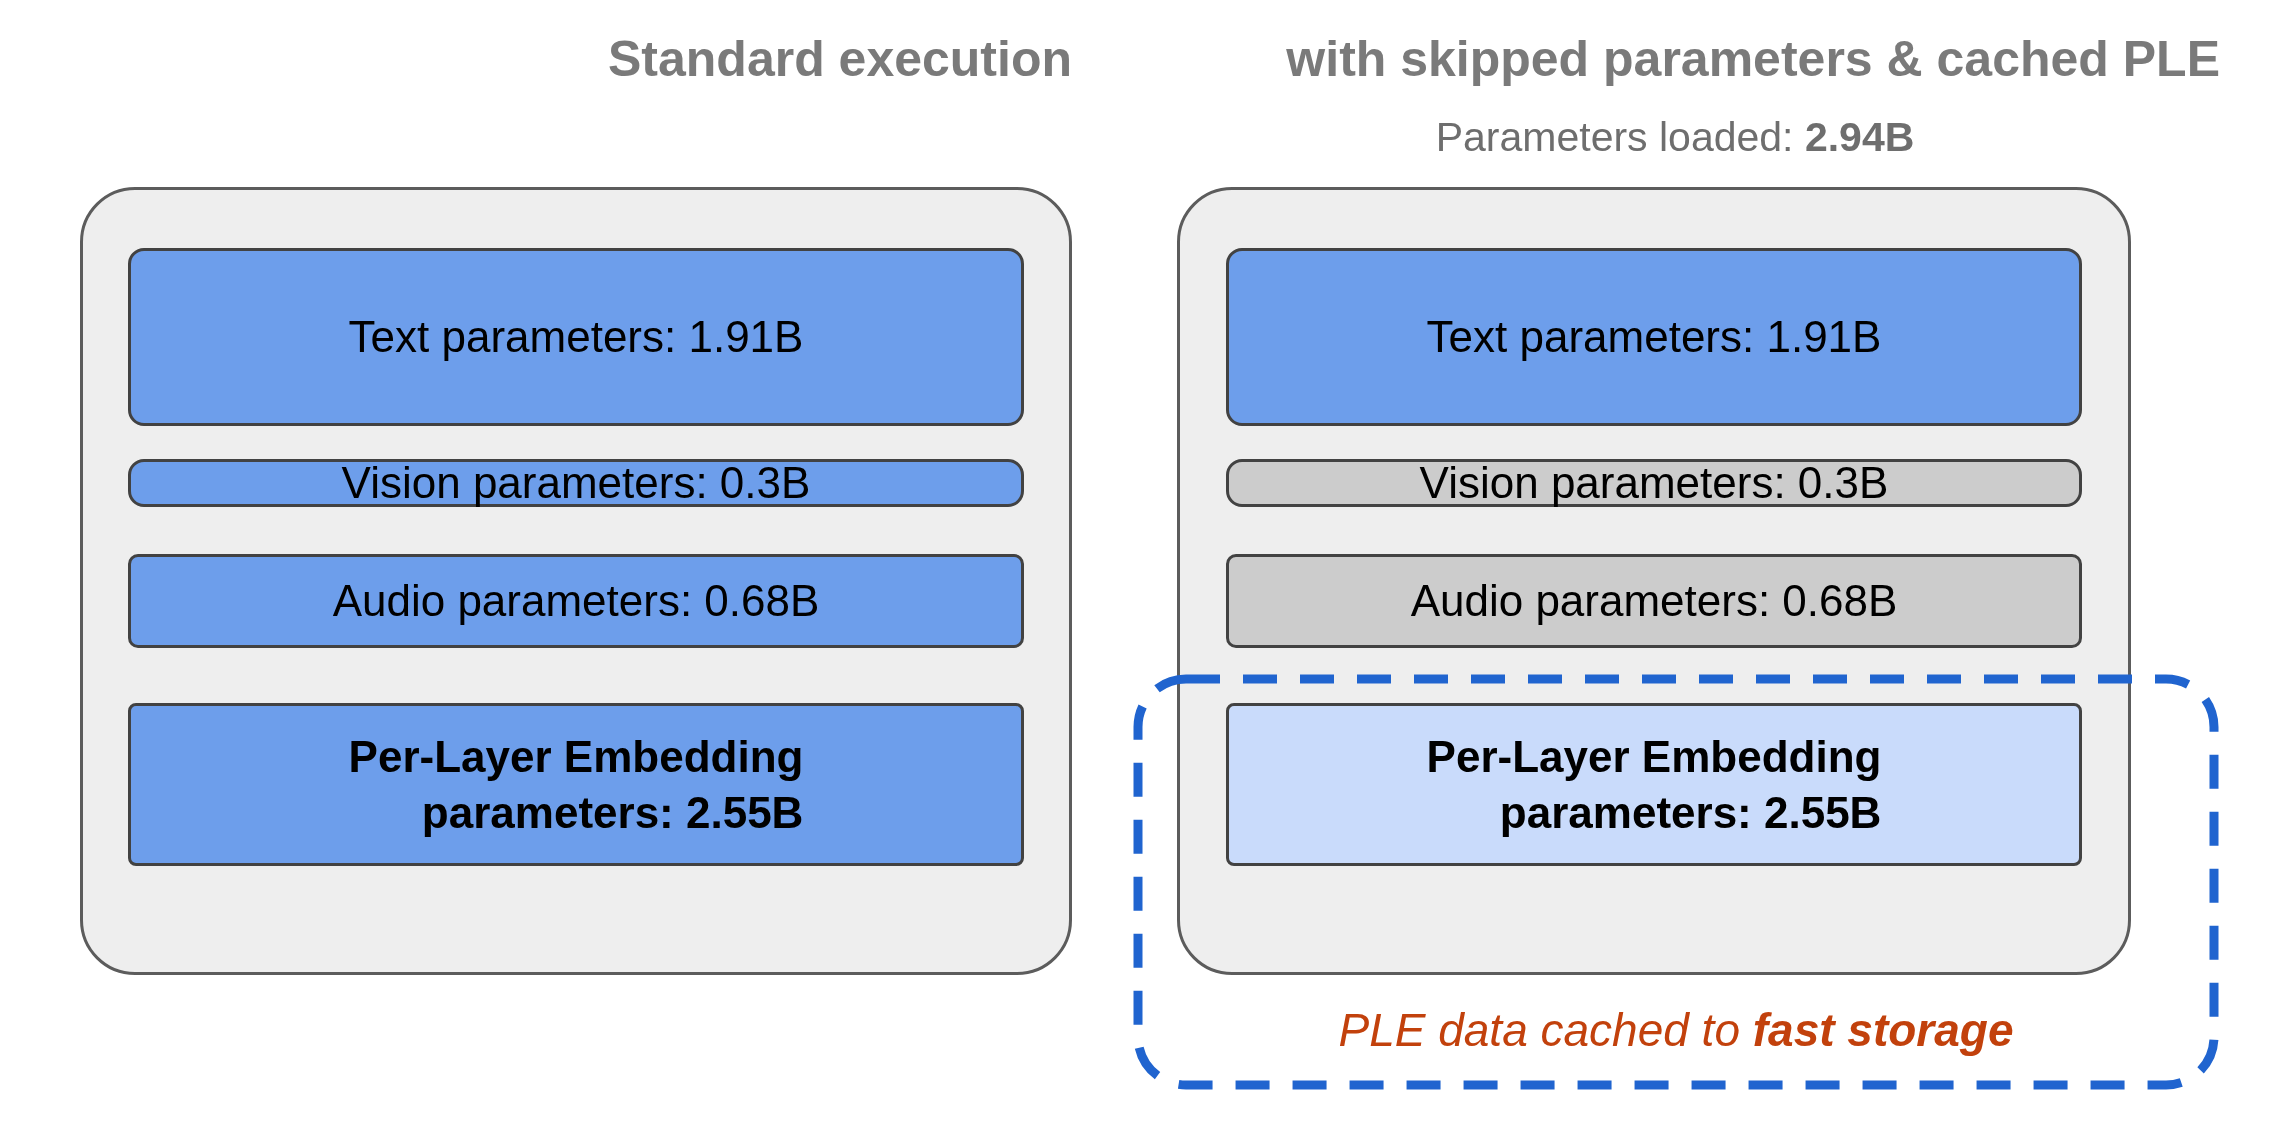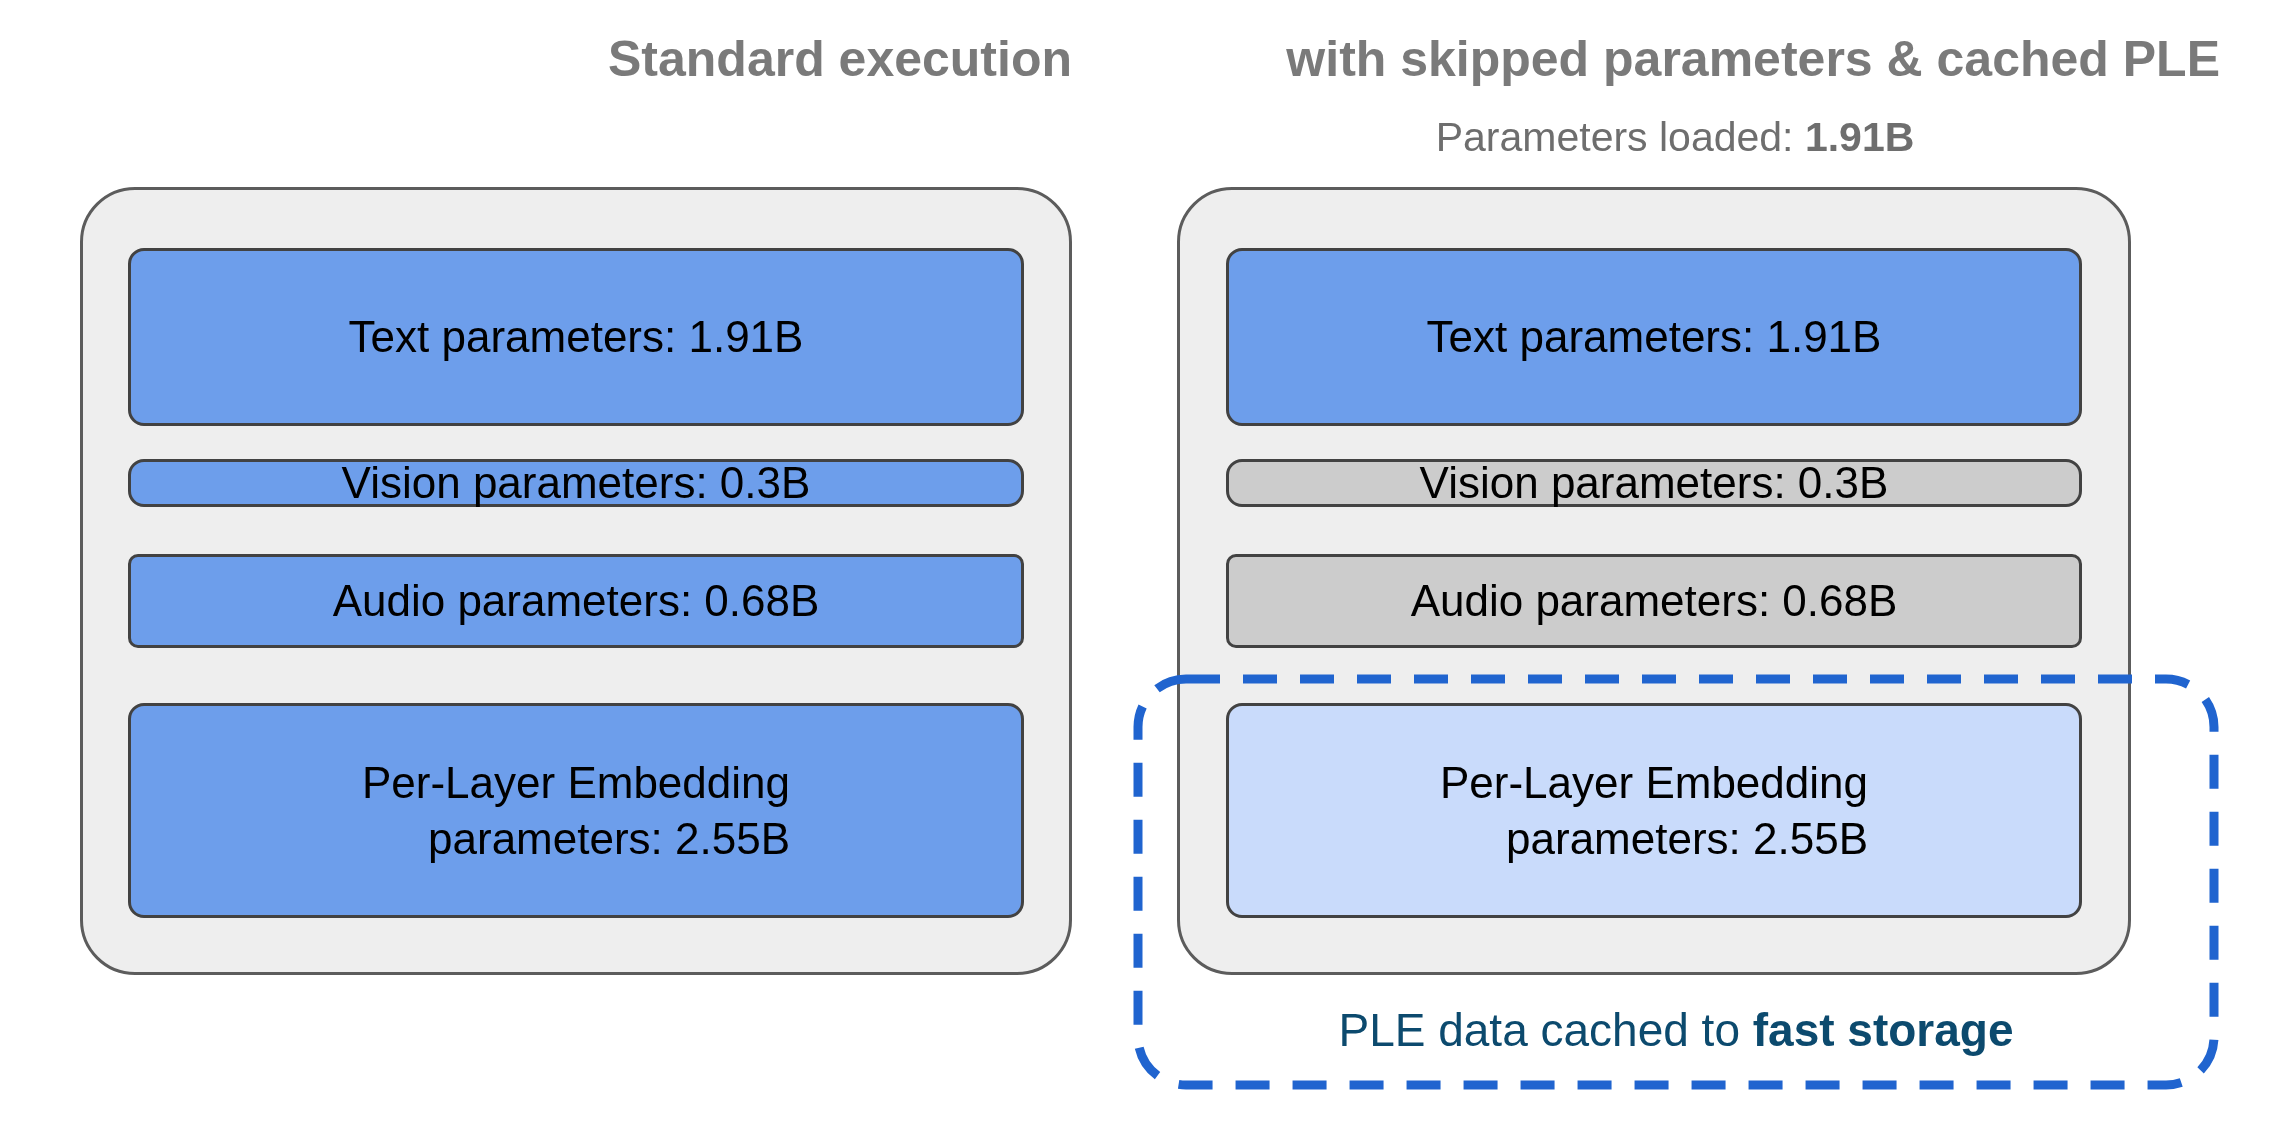--- a/index.html
+++ b/index.html
@@ -60,21 +60,21 @@
     font-size: 44px;
     line-height: 56px;
     color: #000000;
   }
   .container-left .bar { left: 45px; width: 896px; }
   .container-right .bar { left: 46px; width: 856px; }
 
   .bar-text   { top: 58px;  height: 178px; border-radius: 16px; }
   .bar-vision { top: 269px; height: 48px;  border-radius: 16px; }
   .bar-audio  { top: 364px; height: 94px; border-radius: 10px; }
-  .bar-ple    { top: 513px; height: 215px; border-radius: 16px; }
+  .bar-ple    { top: 513px; height: 163px; border-radius: 8px; font-weight: bold; }
 
   .fill-loaded  { background: #6d9eeb; }
   .fill-skipped { background: #cccccc; }
   .fill-cached  { background: #c9dbfb; }
 
   .ple-line { display: block; }
 
   .dashed-region {
     position: absolute;
     left: 1133px;
@@ -85,22 +85,23 @@
     pointer-events: none;
   }
   .cache-note {
     position: absolute;
     left: 1133px;
     top: 1002px;
     width: 1086px;
     text-align: center;
     font-size: 46px;
     line-height: 56px;
-    color: #0c4a6e;
+    color: #c2410c;
     z-index: 3;
+    font-style: italic;
   }
   .cache-note .bold-val { font-weight: bold; }
 </style>
 </head>
 <body>
 
 <div class="canvas">
 
   <div class="panel-title title-left">Standard execution</div>
 
@@ -118,21 +119,21 @@
     <div class="bar bar-ple fill-loaded">
       <span>
           <span class="ple-line">Per-Layer Embedding</span>
           <span class="ple-line">parameters: 2.55B</span>
         </span>
     </div>
   </div>
 
   <div class="panel-title title-right">with skipped parameters &amp; cached PLE</div>
 
-  <div class="panel-subtitle subtitle-right"><span>Parameters loaded: </span><span class="bold-val">1.91B</span></div>
+  <div class="panel-subtitle subtitle-right"><span>Parameters loaded: </span><span class="bold-val">2.94B</span></div>
 
   <div class="container container-right">
     <div class="bar bar-text fill-loaded">
       <span>Text parameters: 1.91B</span>
     </div>
     <div class="bar bar-vision fill-skipped">
       <span>Vision parameters: 0.3B</span>
     </div>
     <div class="bar bar-audio fill-skipped">
       <span>Audio parameters: 0.68B</span>

